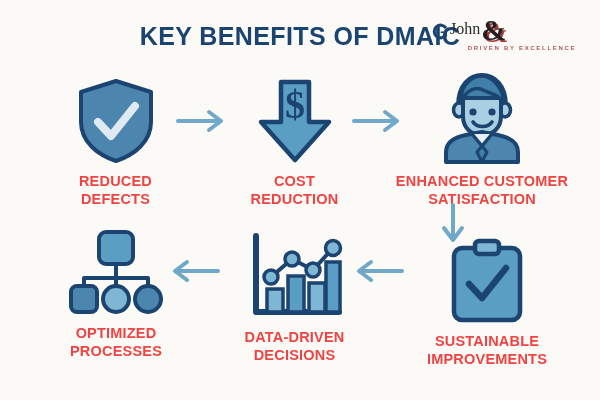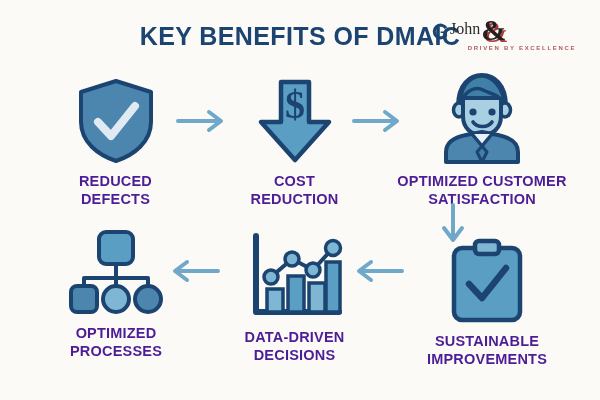--- a/index.html
+++ b/index.html
@@ -99,21 +99,21 @@
   .node-icon {
     display: block;
   }
   .node-label {
     margin-top: 8px;
     text-align: center;
     font-size: 14.5px;
     font-weight: bold;
     letter-spacing: 0.2px;
     line-height: 1.25;
-    color: #4c1d95;
+    color: #ef4444;
     white-space: pre-line;
   }
 
   #node-reduced-defects   { left: 38px;  top: 78px;  width: 155px; }
   #node-cost-reduction    { left: 222px; top: 78px;  width: 145px; }
   #node-enhanced-customer { left: 372px; top: 72px;  width: 220px; }
   #node-sustainable       { left: 392px; top: 238px; width: 190px; justify-content: space-between; }
   #node-data-driven       { left: 222px; top: 232px; width: 145px; }
   #node-optimized         { left: 36px;  top: 228px; width: 160px; }
 
@@ -181,21 +181,21 @@
       <circle cx="56" cy="40" r="3.6" fill="#1b4471"></circle>
 
       <path d="M37 50 C41 56 52 56 56 50" fill="none" stroke="#1b4471" stroke-width="3.6" stroke-linecap="round"></path>
 
       <path d="M10 90 L10 80 C10 70 20 65 30 63 L46 60 L62 63 C72 65 82 70 82 80 L82 90 Z" fill="#4c85ad" stroke="#1b4471" stroke-width="4" stroke-linejoin="round"></path>
 
       <path d="M36 62 L46 74 L56 62" fill="#e7f1f7" stroke="#1b4471" stroke-width="3.5" stroke-linejoin="round"></path>
 
       <path d="M46 74 L41 80 L46 90 L51 80 Z" fill="#3f7fa8" stroke="#1b4471" stroke-width="3" stroke-linejoin="round"></path>
     </svg>
-    <div class="node-label">OPTIMIZED CUSTOMER
+    <div class="node-label">ENHANCED CUSTOMER
 SATISFACTION</div>
   </div>
 
   <div class="node" id="node-sustainable">
     <svg class="node-icon" width="76" height="86" viewBox="0 0 76 86">
       <rect x="5" y="10" width="66" height="72" rx="8" fill="#5b9ec4" stroke="#1b4471" stroke-width="4.5"></rect>
       <rect x="26" y="3" width="24" height="13" rx="4" fill="#7fb6d4" stroke="#1b4471" stroke-width="4.5"></rect>
       <path d="M20 46 L33 60 L57 30" fill="none" stroke="#1b4471" stroke-width="6.5" stroke-linecap="round" stroke-linejoin="round"></path>
     </svg>
     <div class="node-label">SUSTAINABLE

